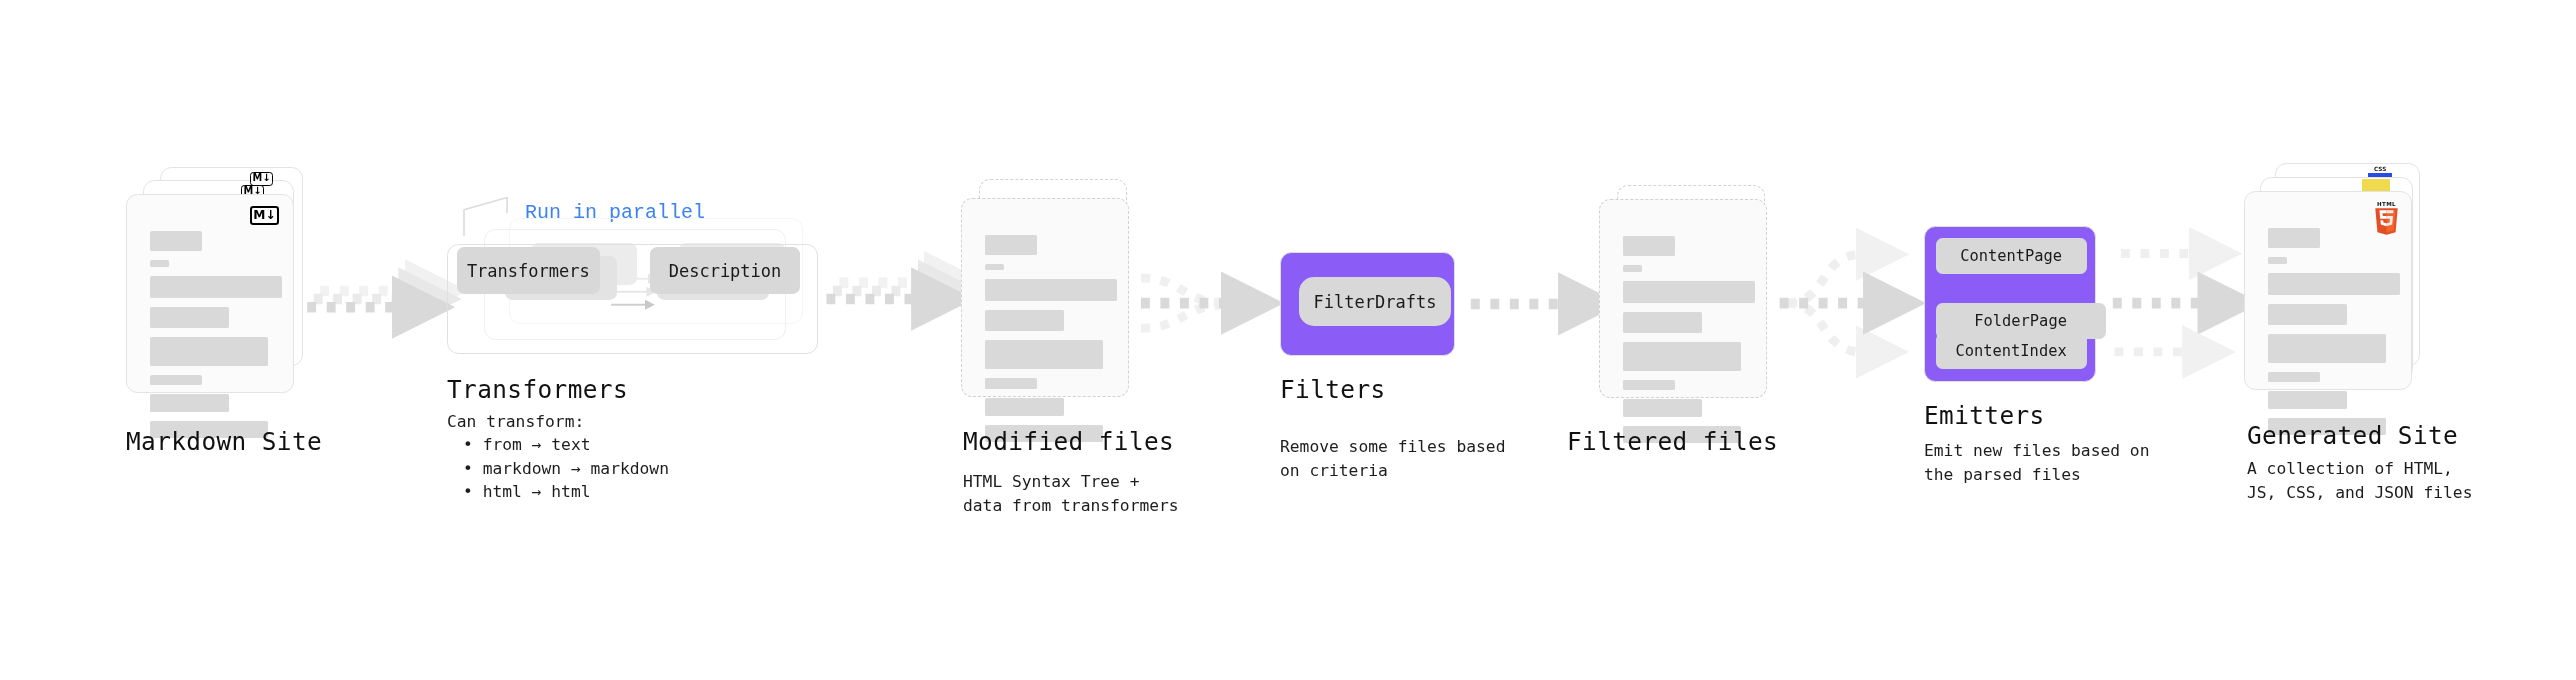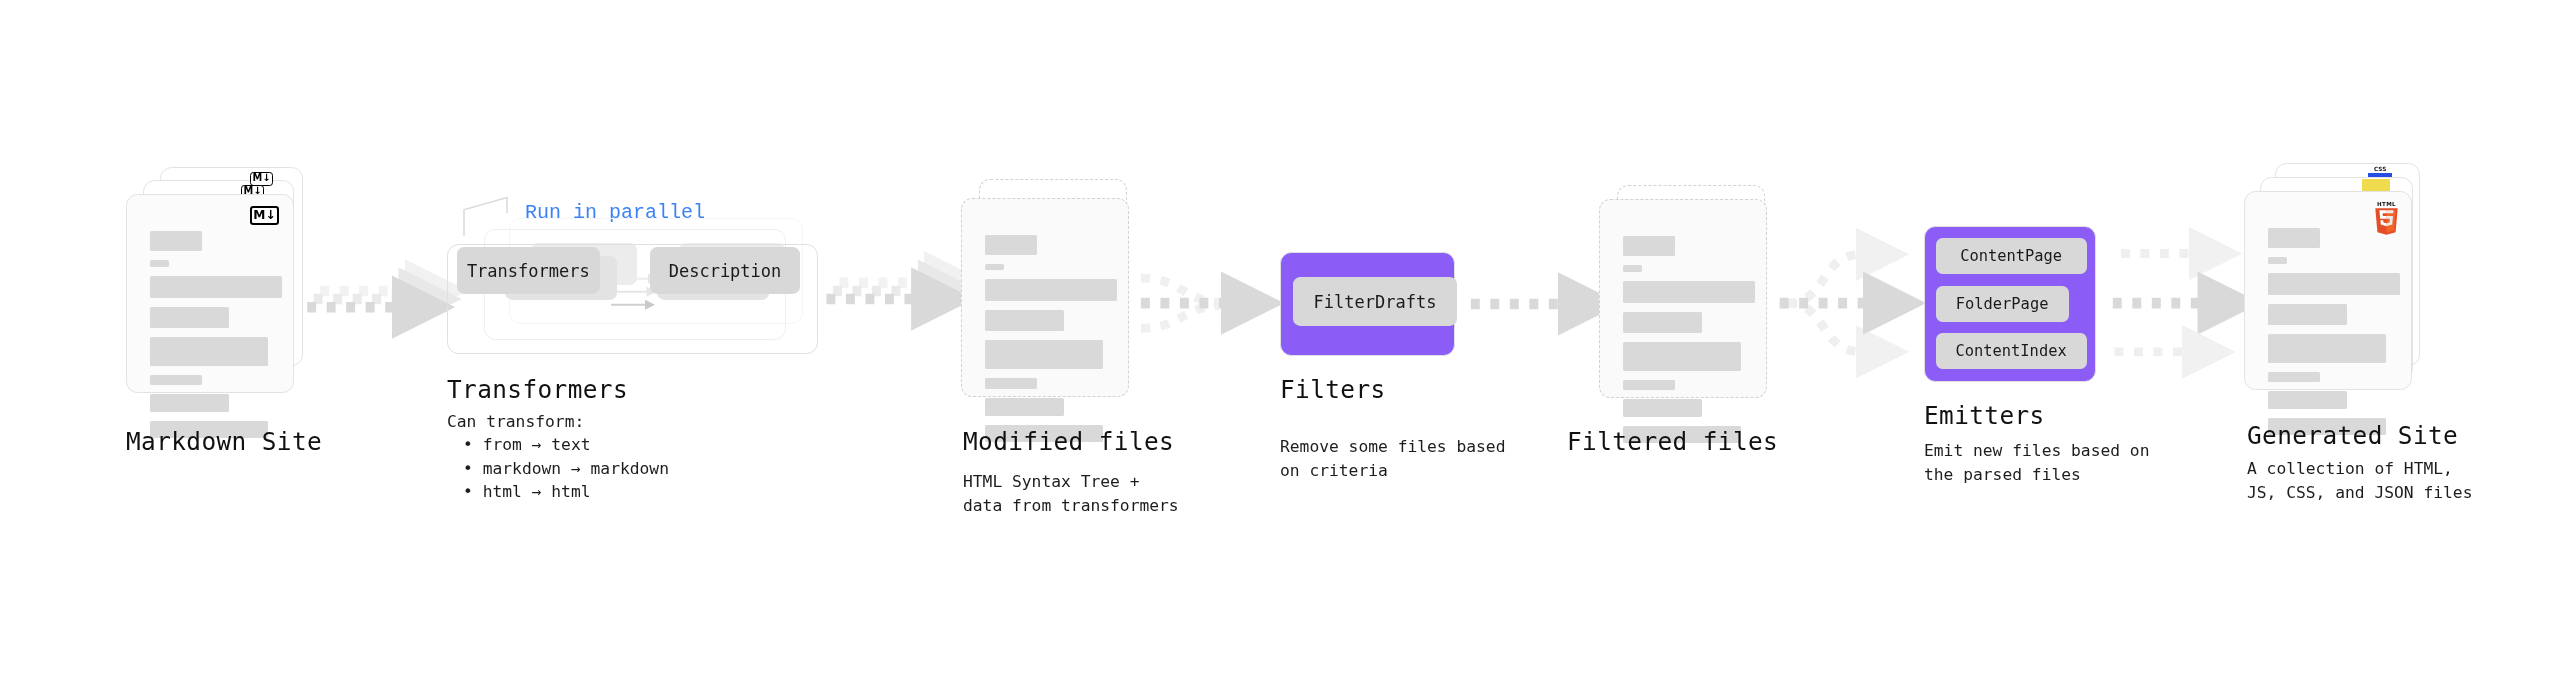--- a/index.html
+++ b/index.html
@@ -272,21 +272,21 @@
         <div class="ln" style="width:118px; height:17px;"></div>
       </div>
     </div>
   </div>
 
   <div class="step-title abs" style="left:963px; top:427px;">Modified files</div>
   <div class="step-desc abs" style="left:963px; top:470px;">HTML Syntax Tree +
 data from transformers</div>
 
   <div class="proc-box" style="left:1280px; top:252px; width:175px; height:104px;">
-    <div class="chip" style="left:12px; top:24.4px; width:164px; height:49px;">FilterDrafts</div>
+    <div class="chip" style="left:18px; top:24.4px; width:152px; height:49px;border-radius:15px;">FilterDrafts</div>
   </div>
 
   <div class="step-title abs" style="left:1280px; top:375px;text-align:right;">Filters</div>
   <div class="step-desc abs" style="left:1280px; top:435px;">Remove some files based
 on criteria</div>
 
   <div class="doc-stack abs" style="left:1599px; top:185px;">
     <div class="doc-card dashed ghost" style="left:18px; top:0px; width:148px; height:197px;"></div>
     <div class="doc-card dashed main" style="left:0px; top:14px; width:168px; height:199px;">
       <div class="doc-lines">
@@ -299,21 +299,21 @@
         <div class="ln" style="width:79px;  height:18px;"></div>
         <div class="ln" style="width:118px; height:17px;"></div>
       </div>
     </div>
   </div>
 
   <div class="step-title abs" style="left:1567px; top:427px;">Filtered files</div>
 
   <div class="proc-box" style="left:1924px; top:226px; width:172px; height:156px;">
     <div class="list-chip" style="left:10.6px; top:11.4px; width:151px; height:36px;">ContentPage</div>
-    <div class="list-chip" style="left:10.6px; top:59px; width:133px; height:36px;">FolderPage</div>
+    <div class="list-chip" style="left:10.6px; top:76px; width:170px; height:36px;">FolderPage</div>
     <div class="list-chip" style="left:10.6px; top:106px; width:151px; height:36px;">ContentIndex</div>
   </div>
 
   <div class="step-title abs" style="left:1924px; top:401px;">Emitters</div>
   <div class="step-desc abs" style="left:1924px; top:439px;">Emit new files based on
 the parsed files</div>
 
   <div class="doc-stack abs" style="left:2244px; top:163px;">
 
     <div class="doc-card ghost" style="left:31px; top:0px; width:145px; height:203px;"></div>

